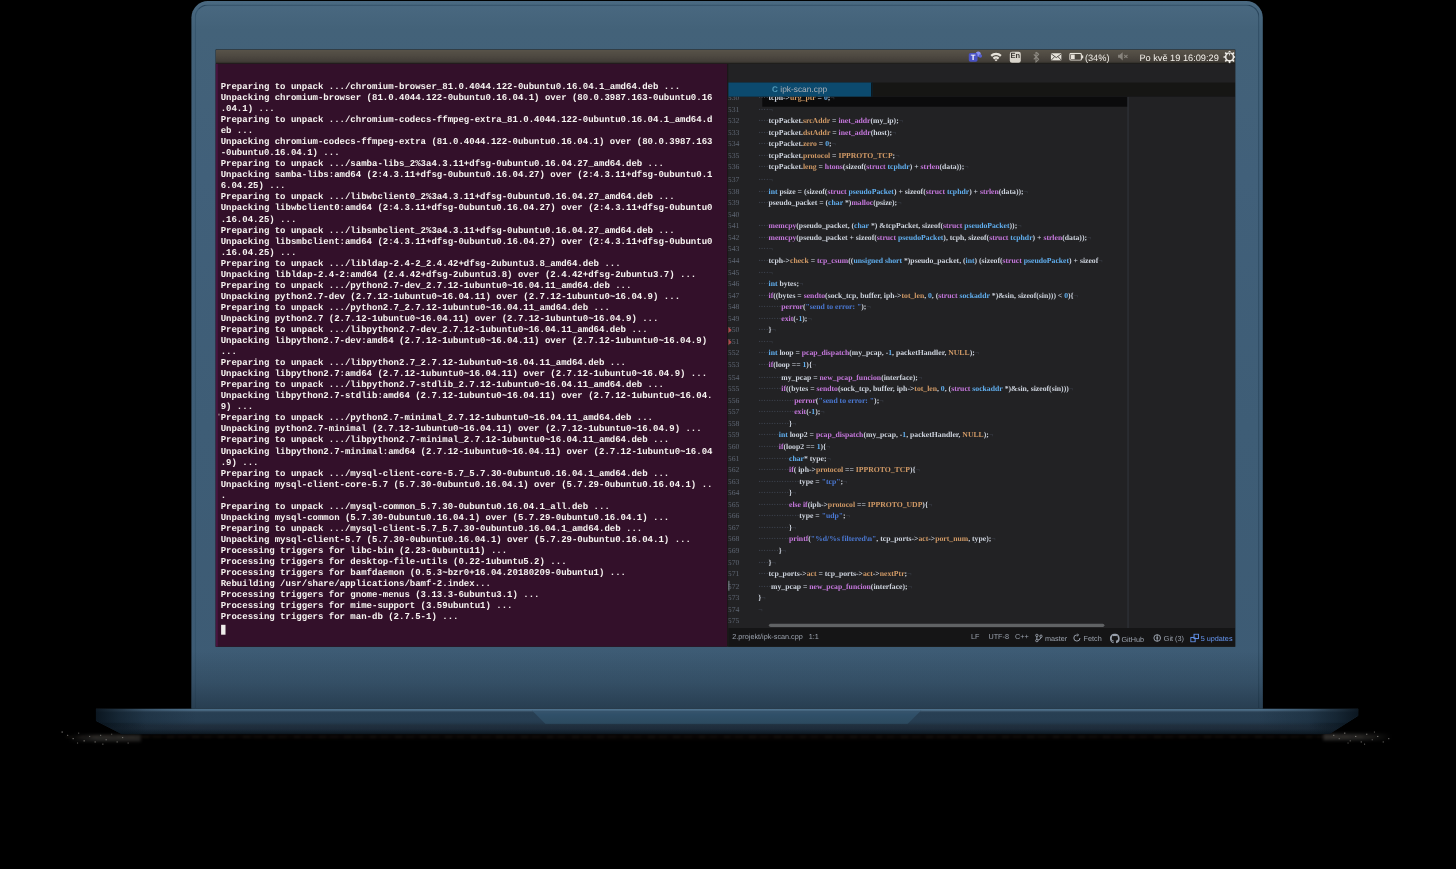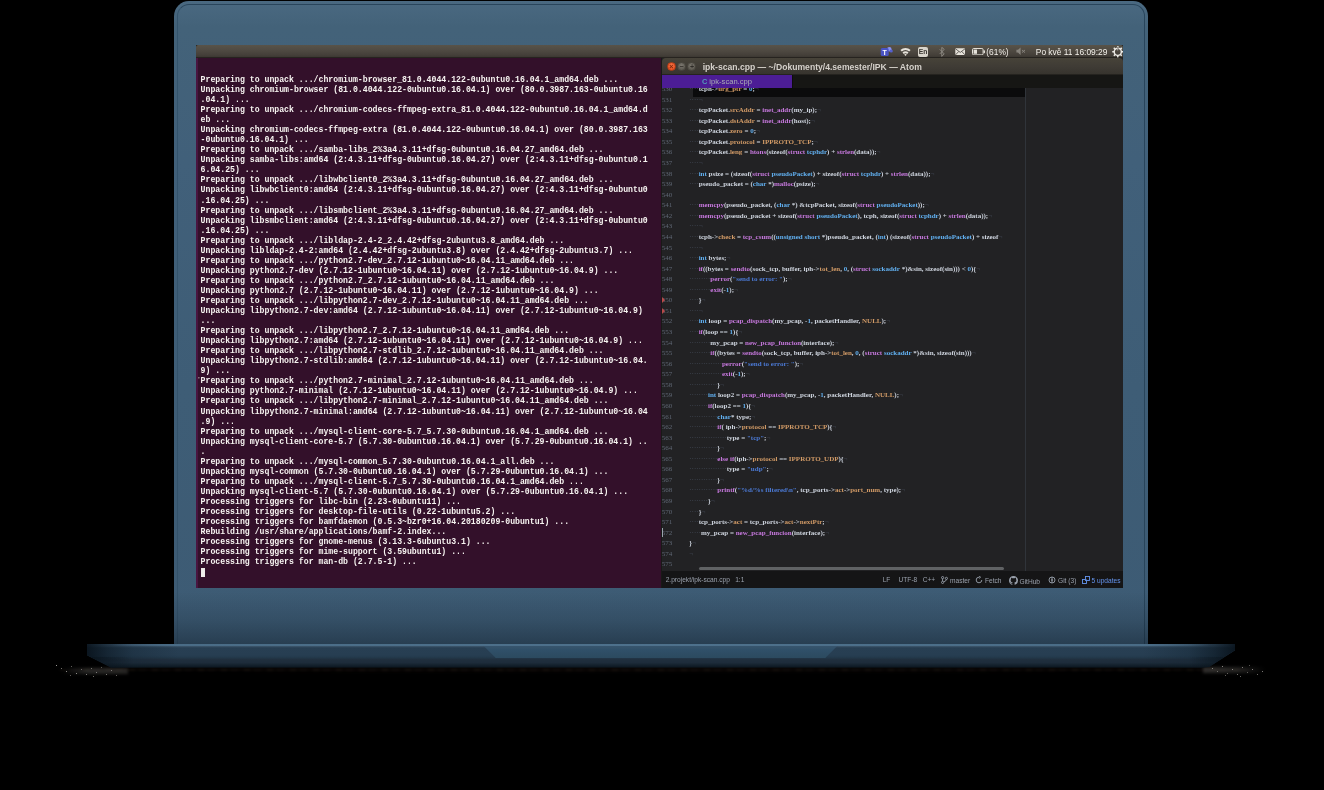--- a/index.html
+++ b/index.html
@@ -21,21 +21,21 @@
 #termpre{position:absolute;left:2.3px;top:16.7px;font-family:"Liberation Mono",monospace;font-size:8.2px;line-height:10.05px;color:#f7f4f1;white-space:pre;font-weight:bold}
 #cursor{position:absolute;left:2.5px;top:509.4px;width:4.6px;height:9px;background:#efedea}
 #tick{position:absolute;left:0px;top:318px;color:#e8e4e0;font-size:7px}
 
 #atom{position:absolute;left:465.4px;top:13.4px;width:461.8px;height:530.1px;background:#222224;overflow:hidden}
 #atombar{position:absolute;left:0;top:0;width:100%;height:16.8px;background:linear-gradient(180deg,#474339 0%,#3f3b35 55%,#37342e 100%);border-radius:4px 4px 0 0;border-bottom:1px solid #25231f}
 #atombar .t{position:absolute;left:41px;top:3.4px;font-size:8.6px;font-weight:bold;color:#d5d1cb;white-space:pre}
 .abtn{position:absolute;top:3.4px;width:9px;height:9px;border-radius:50%;font-size:7px;line-height:8px;text-align:center;font-weight:bold}
 
 #tabs{position:absolute;left:0;top:16.8px;width:100%;height:13.2px;background:#161614}
-#tab1{position:absolute;left:0;top:0;width:131.5px;height:13.2px;background:#4c1d95;border-right:1px solid #0d0d0c;text-align:center;font-size:7.6px;color:#aaaeb5;line-height:13px}
+#tab1{position:absolute;left:0;top:0;width:131.5px;height:13.2px;background:#0c4a6e;border-right:1px solid #0d0d0c;text-align:center;font-size:7.6px;color:#aaaeb5;line-height:13px}
 #tab1 .cico{color:#519aba;font-weight:bold;font-size:7.4px}
 
 #editor{position:absolute;left:0;top:30px;width:100%;height:483.2px;overflow:hidden;background:#222224}
 #row530{position:absolute;left:31.8px;top:0;width:332px;height:9.2px;background:#0b0b0c}
 #wrapguide{position:absolute;left:363.8px;top:0;width:1px;height:100%;background:#30343a}
 #gutter{position:absolute;left:0;top:-4.2px;width:18.6px;text-align:left;font-family:Liberation Serif, serif;font-size:7px;line-height:10.56px;color:#5e6673}
 #codepre{position:absolute;left:27.6px;top:-4.2px;font-family:Liberation Serif, serif;font-size:7px;line-height:10.56px;color:#ced4de;white-space:pre;font-weight:bold}
 #codepre .k{color:#c678dd} #codepre .f{color:#61afef} #codepre .o{color:#d19a66}
 #codepre .s{color:#4b79d4} #codepre .d{color:#3a3f49}
 .gmark{position:absolute;left:0;width:0;height:0;border-left:3.5px solid #b84a4a;border-top:3px solid transparent;border-bottom:3px solid transparent}
@@ -78,26 +78,26 @@
           </svg>
           <svg style="position:absolute;left:758.5px;top:3px" width="10.5" height="7.5" viewBox="0 0 10.5 7.5">
             <rect x="0.3" y="0.3" width="9.9" height="6.9" rx="0.8" fill="#e6e2da"></rect>
             <path d="M0.5 0.8 L5.25 4.4 L10 0.8 M0.5 6.9 L3.8 3.4 M10 6.9 L6.7 3.4" stroke="#45413c" stroke-width="0.8" fill="none"></path>
           </svg>
           <svg style="position:absolute;left:775.5px;top:3px" width="13" height="7.4" viewBox="0 0 13 7.4">
             <rect x="0.5" y="0.5" width="10.6" height="6.4" rx="1.2" fill="none" stroke="#e6e2da" stroke-width="1"></rect>
             <rect x="11.6" y="2.2" width="1.4" height="3" rx="0.6" fill="#e6e2da"></rect>
             <rect x="1.6" y="1.6" width="3.4" height="4.2" fill="#e6e2da"></rect>
           </svg>
-          <span class="txt" style="left:790.0px;color:#efece6">(61%)</span>
+          <span class="txt" style="left:790.0px;color:#efece6">(34%)</span>
           <svg style="position:absolute;left:819.5px;top:2.6px" width="10" height="8.4" viewBox="0 0 10 8.4">
             <path d="M0.4 2.8 L2 2.8 L4.6 0.4 L4.6 8 L2 5.6 L0.4 5.6 Z" fill="#87837c"></path>
             <path d="M6 3 L9 5.6 M9 3 L6 5.6" stroke="#87837c" stroke-width="1"></path>
           </svg>
-          <span class="txt" style="left:839.5px;color:#f3f0ea">Po kvě 11 16:09:29</span>
+          <span class="txt" style="left:839.5px;color:#f3f0ea">Po kvě 19 16:09:29</span>
           <svg style="position:absolute;left:915.5px;top:1.2px" width="11.6" height="11.6" viewBox="0 0 24 24">
             <rect x="10.4" y="0.2" width="3.2" height="5" rx="1" fill="#eceae5" transform="rotate(0 12 12)"></rect>
             <rect x="10.4" y="0.2" width="3.2" height="5" rx="1" fill="#eceae5" transform="rotate(45 12 12)"></rect>
             <rect x="10.4" y="0.2" width="3.2" height="5" rx="1" fill="#eceae5" transform="rotate(90 12 12)"></rect>
             <rect x="10.4" y="0.2" width="3.2" height="5" rx="1" fill="#eceae5" transform="rotate(135 12 12)"></rect>
             <rect x="10.4" y="0.2" width="3.2" height="5" rx="1" fill="#eceae5" transform="rotate(180 12 12)"></rect>
             <rect x="10.4" y="0.2" width="3.2" height="5" rx="1" fill="#eceae5" transform="rotate(225 12 12)"></rect>
             <rect x="10.4" y="0.2" width="3.2" height="5" rx="1" fill="#eceae5" transform="rotate(270 12 12)"></rect>
             <rect x="10.4" y="0.2" width="3.2" height="5" rx="1" fill="#eceae5" transform="rotate(315 12 12)"></rect>
             <circle cx="12" cy="12" r="7.4" fill="none" stroke="#eceae5" stroke-width="3"></circle>
@@ -152,26 +152,20 @@
 Processing&nbsp;triggers&nbsp;for&nbsp;desktop-file-utils&nbsp;(0.22-1ubuntu5.2)&nbsp;...
 Processing&nbsp;triggers&nbsp;for&nbsp;bamfdaemon&nbsp;(0.5.3~bzr0+16.04.20180209-0ubuntu1)&nbsp;...
 Rebuilding&nbsp;/usr/share/applications/bamf-2.index...
 Processing&nbsp;triggers&nbsp;for&nbsp;gnome-menus&nbsp;(3.13.3-6ubuntu3.1)&nbsp;...
 Processing&nbsp;triggers&nbsp;for&nbsp;mime-support&nbsp;(3.59ubuntu1)&nbsp;...
 Processing&nbsp;triggers&nbsp;for&nbsp;man-db&nbsp;(2.7.5-1)&nbsp;...</pre>
      <div id="cursor"></div>
      <div id="tick">'</div>
    </div>
    <div id="atom">
-     <div id="atombar">
-       <div class="abtn" style="left:5px;background:radial-gradient(circle at 50% 35%,#f4744a,#e85122 70%);border:1px solid #b23d18;color:#7e2508">×</div>
-       <div class="abtn" style="left:15.4px;background:radial-gradient(circle at 50% 35%,#7b776f,#5d5a52 70%);border:1px solid #4a473f;color:#2e2b27">−</div>
-       <div class="abtn" style="left:25.8px;background:radial-gradient(circle at 50% 35%,#7b776f,#5d5a52 70%);border:1px solid #4a473f;color:#2e2b27">+</div>
-       <div class="t">ipk-scan.cpp — ~/Dokumenty/4.semester/IPK — Atom</div>
-     </div>
      <div id="tabs">
             <div id="tab1"><span class="cico">C</span> ipk-scan.cpp</div>
           </div>
      <div id="editor">
        <div id="row530"></div>
        <div id="wrapguide"></div>
        <div id="gutter">530<br>531<br>532<br>533<br>534<br>535<br>536<br>537<br>538<br>539<br>540<br>541<br>542<br>543<br>544<br>545<br>546<br>547<br>548<br>549<br>550<br>551<br>552<br>553<br>554<br>555<br>556<br>557<br>558<br>559<br>560<br>561<br>562<br>563<br>564<br>565<br>566<br>567<br>568<br>569<br>570<br>571<br>572<br>573<br>574<br>575</div>
        <pre id="codepre"><span class="d">····</span>tcph-&gt;<span class="o">urg_ptr</span>&nbsp;=&nbsp;<span class="f">0</span>;<span class="d">¬</span><br><span class="d">····</span><span class="d">¬</span><br><span class="d">····</span>tcpPacket.<span class="o">srcAddr</span>&nbsp;=&nbsp;<span class="k">inet_addr</span>(my_ip);<span class="d">¬</span><br><span class="d">····</span>tcpPacket.<span class="o">dstAddr</span>&nbsp;=&nbsp;<span class="k">inet_addr</span>(host);<span class="d">¬</span><br><span class="d">····</span>tcpPacket.<span class="o">zero</span>&nbsp;=&nbsp;<span class="f">0</span>;<span class="d">¬</span><br><span class="d">····</span>tcpPacket.<span class="o">protocol</span>&nbsp;=&nbsp;<span class="o">IPPROTO_TCP</span>;<span class="d">¬</span><br><span class="d">····</span>tcpPacket.<span class="o">leng</span>&nbsp;=&nbsp;<span class="k">htons</span>(sizeof(<span class="k">struct</span>&nbsp;<span class="f">tcphdr</span>)&nbsp;+&nbsp;<span class="k">strlen</span>(data));<span class="d">¬</span><br><span class="d">····</span><span class="d">¬</span><br><span class="d">····</span><span class="f">int</span>&nbsp;psize&nbsp;=&nbsp;(sizeof(<span class="k">struct</span>&nbsp;<span class="f">pseudoPacket</span>)&nbsp;+&nbsp;sizeof(<span class="k">struct</span>&nbsp;<span class="f">tcphdr</span>)&nbsp;+&nbsp;<span class="k">strlen</span>(data));<span class="d">¬</span><br><span class="d">····</span>pseudo_packet&nbsp;=&nbsp;(<span class="f">char</span>&nbsp;*)<span class="k">malloc</span>(psize);<span class="d">¬</span><br><br><span class="d">····</span><span class="k">memcpy</span>(pseudo_packet,&nbsp;(<span class="f">char</span>&nbsp;*)&nbsp;&amp;tcpPacket,&nbsp;sizeof(<span class="k">struct</span>&nbsp;<span class="f">pseudoPacket</span>));<span class="d">¬</span><br><span class="d">····</span><span class="k">memcpy</span>(pseudo_packet&nbsp;+&nbsp;sizeof(<span class="k">struct</span>&nbsp;<span class="f">pseudoPacket</span>),&nbsp;tcph,&nbsp;sizeof(<span class="k">struct</span>&nbsp;<span class="f">tcphdr</span>)&nbsp;+&nbsp;<span class="k">strlen</span>(data));<span class="d">¬</span><br><span class="d">····</span><span class="d">¬</span><br><span class="d">····</span>tcph-&gt;<span class="o">check</span>&nbsp;=&nbsp;<span class="k">tcp_csum</span>((<span class="f">unsigned</span>&nbsp;<span class="f">short</span>&nbsp;*)pseudo_packet,&nbsp;(<span class="f">int</span>)&nbsp;(sizeof(<span class="k">struct</span>&nbsp;<span class="f">pseudoPacket</span>)&nbsp;+&nbsp;sizeof<span class="d">¬</span><br><span class="d">····</span><span class="d">¬</span><br><span class="d">····</span><span class="f">int</span>&nbsp;bytes;<span class="d">¬</span><br><span class="d">····</span><span class="k">if</span>((bytes&nbsp;=&nbsp;<span class="k">sendto</span>(sock_tcp,&nbsp;buffer,&nbsp;iph-&gt;<span class="o">tot_len</span>,&nbsp;<span class="f">0</span>,&nbsp;(<span class="k">struct</span>&nbsp;<span class="f">sockaddr</span>&nbsp;*)&amp;sin,&nbsp;sizeof(sin)))&nbsp;&lt;&nbsp;<span class="f">0</span>){<span class="d">¬</span><br><span class="d">·········</span><span class="k">perror</span>(<span class="s">"send&nbsp;to&nbsp;error:&nbsp;"</span>);<span class="d">¬</span><br><span class="d">·········</span><span class="k">exit</span>(-<span class="f">1</span>);<span class="d">¬</span><br><span class="d">····</span>}<span class="d">¬</span><br><span class="d">····</span><span class="d">¬</span><br><span class="d">····</span><span class="f">int</span>&nbsp;loop&nbsp;=&nbsp;<span class="k">pcap_dispatch</span>(my_pcap,&nbsp;-<span class="f">1</span>,&nbsp;packetHandler,&nbsp;<span class="o">NULL</span>);<span class="d">¬</span><br><span class="d">····</span><span class="k">if</span>(loop&nbsp;==&nbsp;<span class="f">1</span>){<span class="d">¬</span><br><span class="d">·········</span>my_pcap&nbsp;=&nbsp;<span class="k">new_pcap_funcion</span>(interface);<span class="d">¬</span><br><span class="d">·········</span><span class="k">if</span>((bytes&nbsp;=&nbsp;<span class="k">sendto</span>(sock_tcp,&nbsp;buffer,&nbsp;iph-&gt;<span class="o">tot_len</span>,&nbsp;<span class="f">0</span>,&nbsp;(<span class="k">struct</span>&nbsp;<span class="f">sockaddr</span>&nbsp;*)&amp;sin,&nbsp;sizeof(sin)))<span class="d">¬</span><br><span class="d">··············</span><span class="k">perror</span>(<span class="s">"send&nbsp;to&nbsp;error:&nbsp;"</span>);<span class="d">¬</span><br><span class="d">··············</span><span class="k">exit</span>(-<span class="f">1</span>);<span class="d">¬</span><br><span class="d">············</span>}<span class="d">¬</span><br><span class="d">········</span><span class="f">int</span>&nbsp;loop2&nbsp;=&nbsp;<span class="k">pcap_dispatch</span>(my_pcap,&nbsp;-<span class="f">1</span>,&nbsp;packetHandler,&nbsp;<span class="o">NULL</span>);<span class="d">¬</span><br><span class="d">········</span><span class="k">if</span>(loop2&nbsp;==&nbsp;<span class="f">1</span>){<span class="d">¬</span><br><span class="d">············</span><span class="f">char</span>*&nbsp;type;<span class="d">¬</span><br><span class="d">············</span><span class="k">if</span>(&nbsp;iph-&gt;<span class="o">protocol</span>&nbsp;==&nbsp;<span class="o">IPPROTO_TCP</span>){<span class="d">¬</span><br><span class="d">················</span>type&nbsp;=&nbsp;<span class="s">"tcp"</span>;<span class="d">¬</span><br><span class="d">············</span>}<span class="d">¬</span><br><span class="d">············</span><span class="k">else</span>&nbsp;<span class="k">if</span>(iph-&gt;<span class="o">protocol</span>&nbsp;==&nbsp;<span class="o">IPPROTO_UDP</span>){<span class="d">¬</span><br><span class="d">················</span>type&nbsp;=&nbsp;<span class="s">"udp"</span>;<span class="d">¬</span><br><span class="d">············</span>}<span class="d">¬</span><br><span class="d">············</span><span class="k">printf</span>(<span class="s">"%d/%s&nbsp;filtered\n"</span>,&nbsp;tcp_ports-&gt;<span class="o">act</span>-&gt;<span class="o">port_num</span>,&nbsp;type);<span class="d">¬</span><br><span class="d">········</span>}<span class="d">¬</span><br><span class="d">····</span>}<span class="d">¬</span><br><span class="d">····</span>tcp_ports-&gt;<span class="o">act</span>&nbsp;=&nbsp;tcp_ports-&gt;<span class="o">act</span>-&gt;<span class="o">nextPtr</span>;<span class="d">¬</span><br><span class="d">·····</span>my_pcap&nbsp;=&nbsp;<span class="k">new_pcap_funcion</span>(interface);<span class="d">¬</span><br>}<span class="d">¬</span><br><span class="d">¬</span><br></pre>
        <div class="gmark" style="top:209.2px"></div>
        <div class="gmark" style="top:219.8px"></div>

